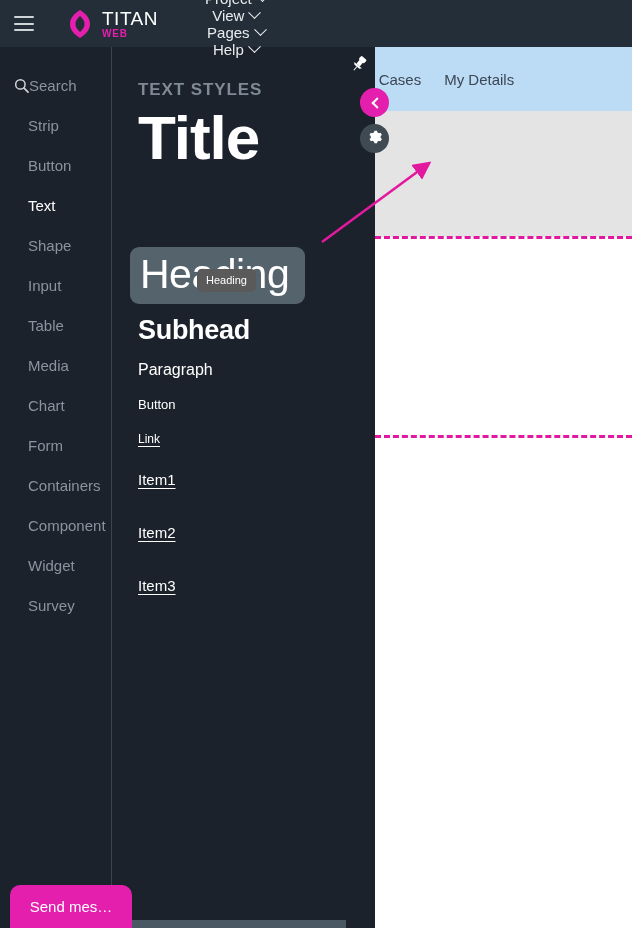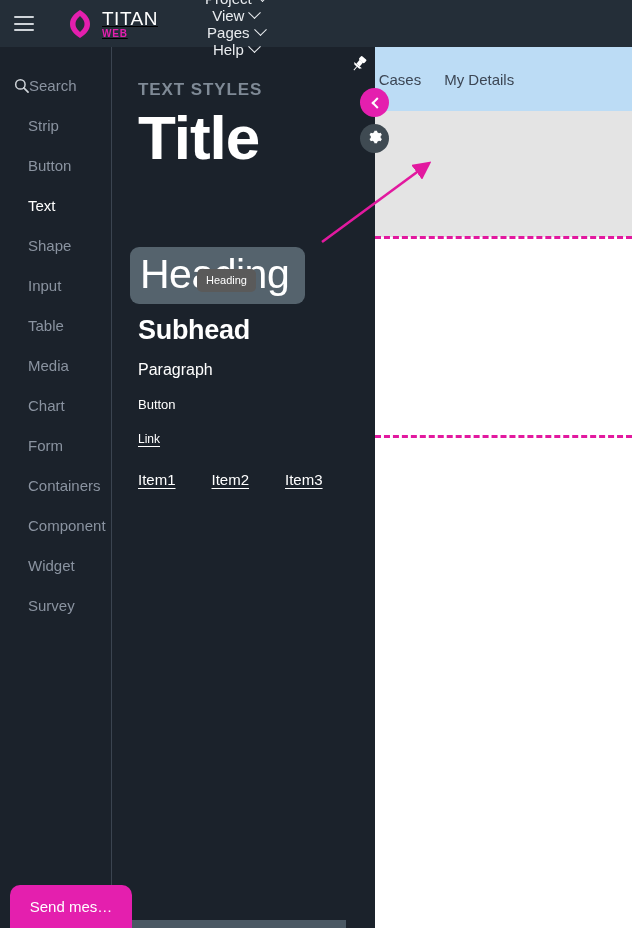--- a/index.html
+++ b/index.html
@@ -40,21 +40,20 @@
     display: block;
     height: 2px;
     background: #cfd4d9;
     border-radius: 1px;
   }
   .brand {
     display: flex;
     align-items: center;
     margin-left: 31px;
     cursor: pointer;
-    text-decoration: underline;
   }
   .brand-mark { width: 30px; height: 32px; }
   .brand-text {
     margin-left: 7px;
     line-height: 1;
   }
   .brand-title {
     display: block;
     font-size: 19px;
     letter-spacing: 0.5px;
@@ -199,20 +198,21 @@
     top: 385px;
     font-size: 12px;
     text-decoration: underline;
     text-underline-offset: 3px;
   }
   .sample-items {
     position: absolute;
     left: 26px; top: 424px;
     display: flex;
     gap: 36px;
+    flex-direction: column;
   }
   .sample-items a {
     color: #ffffff;
     font-size: 15px;
     text-decoration: underline;
     text-underline-offset: 3px;
     cursor: pointer;
   }
   .drag-badge {
     position: absolute;

